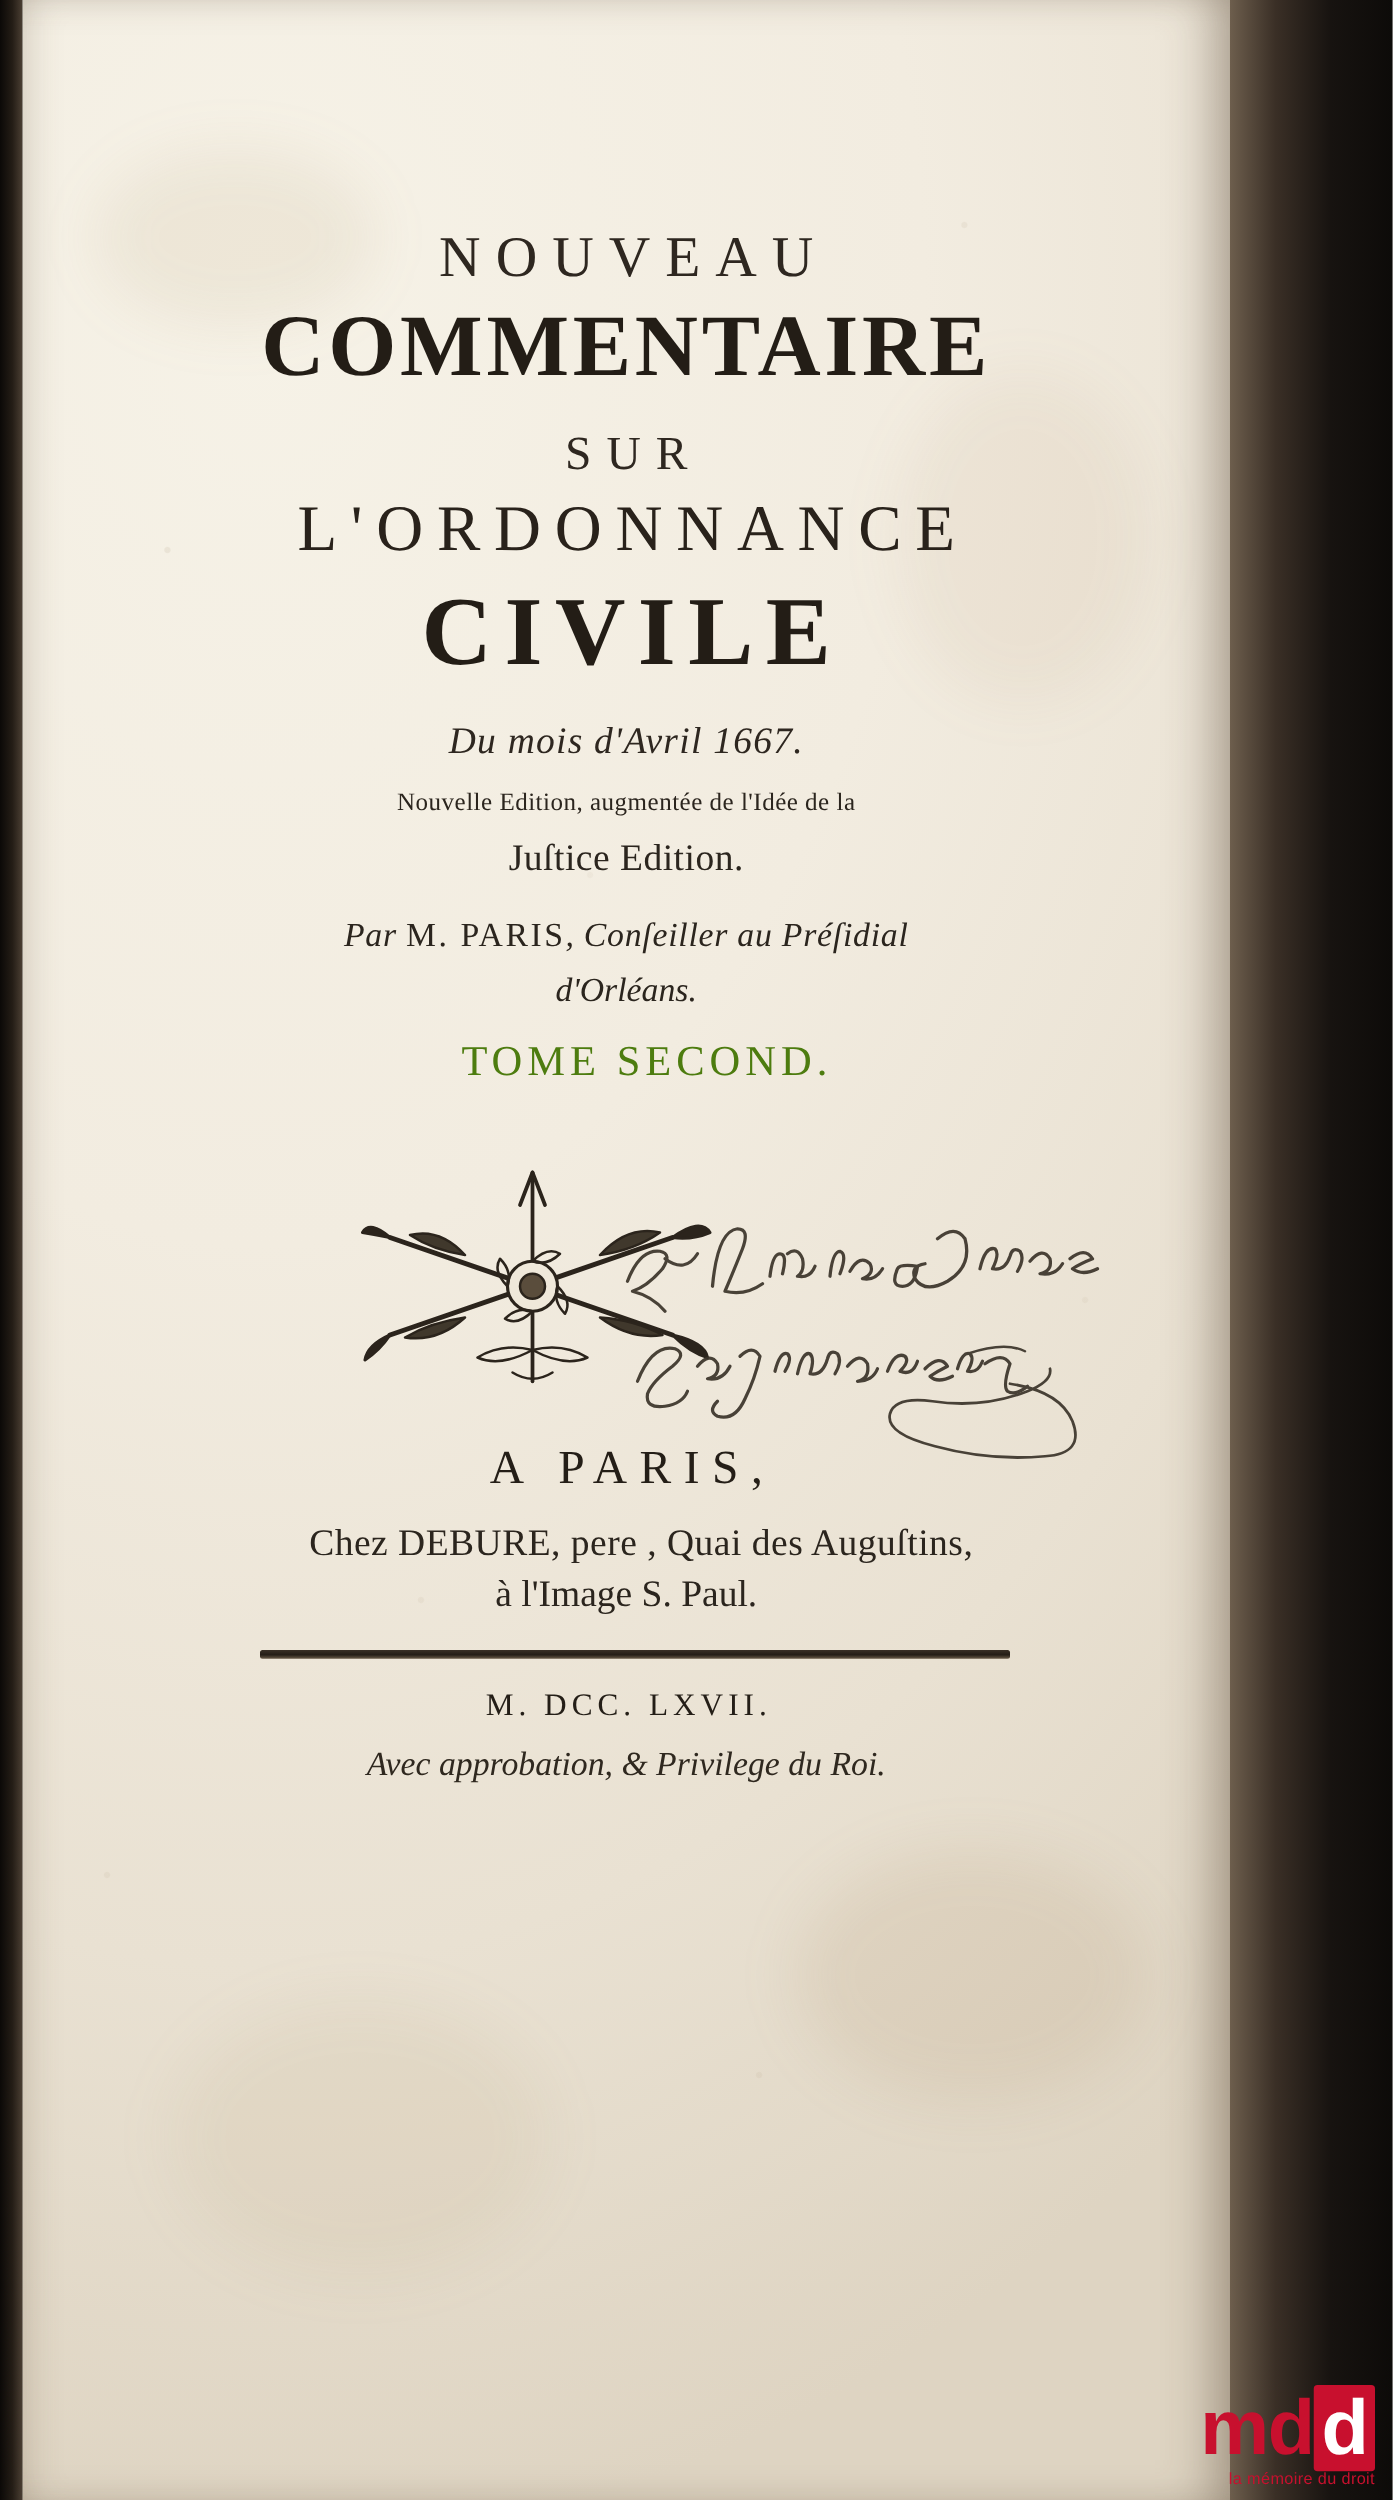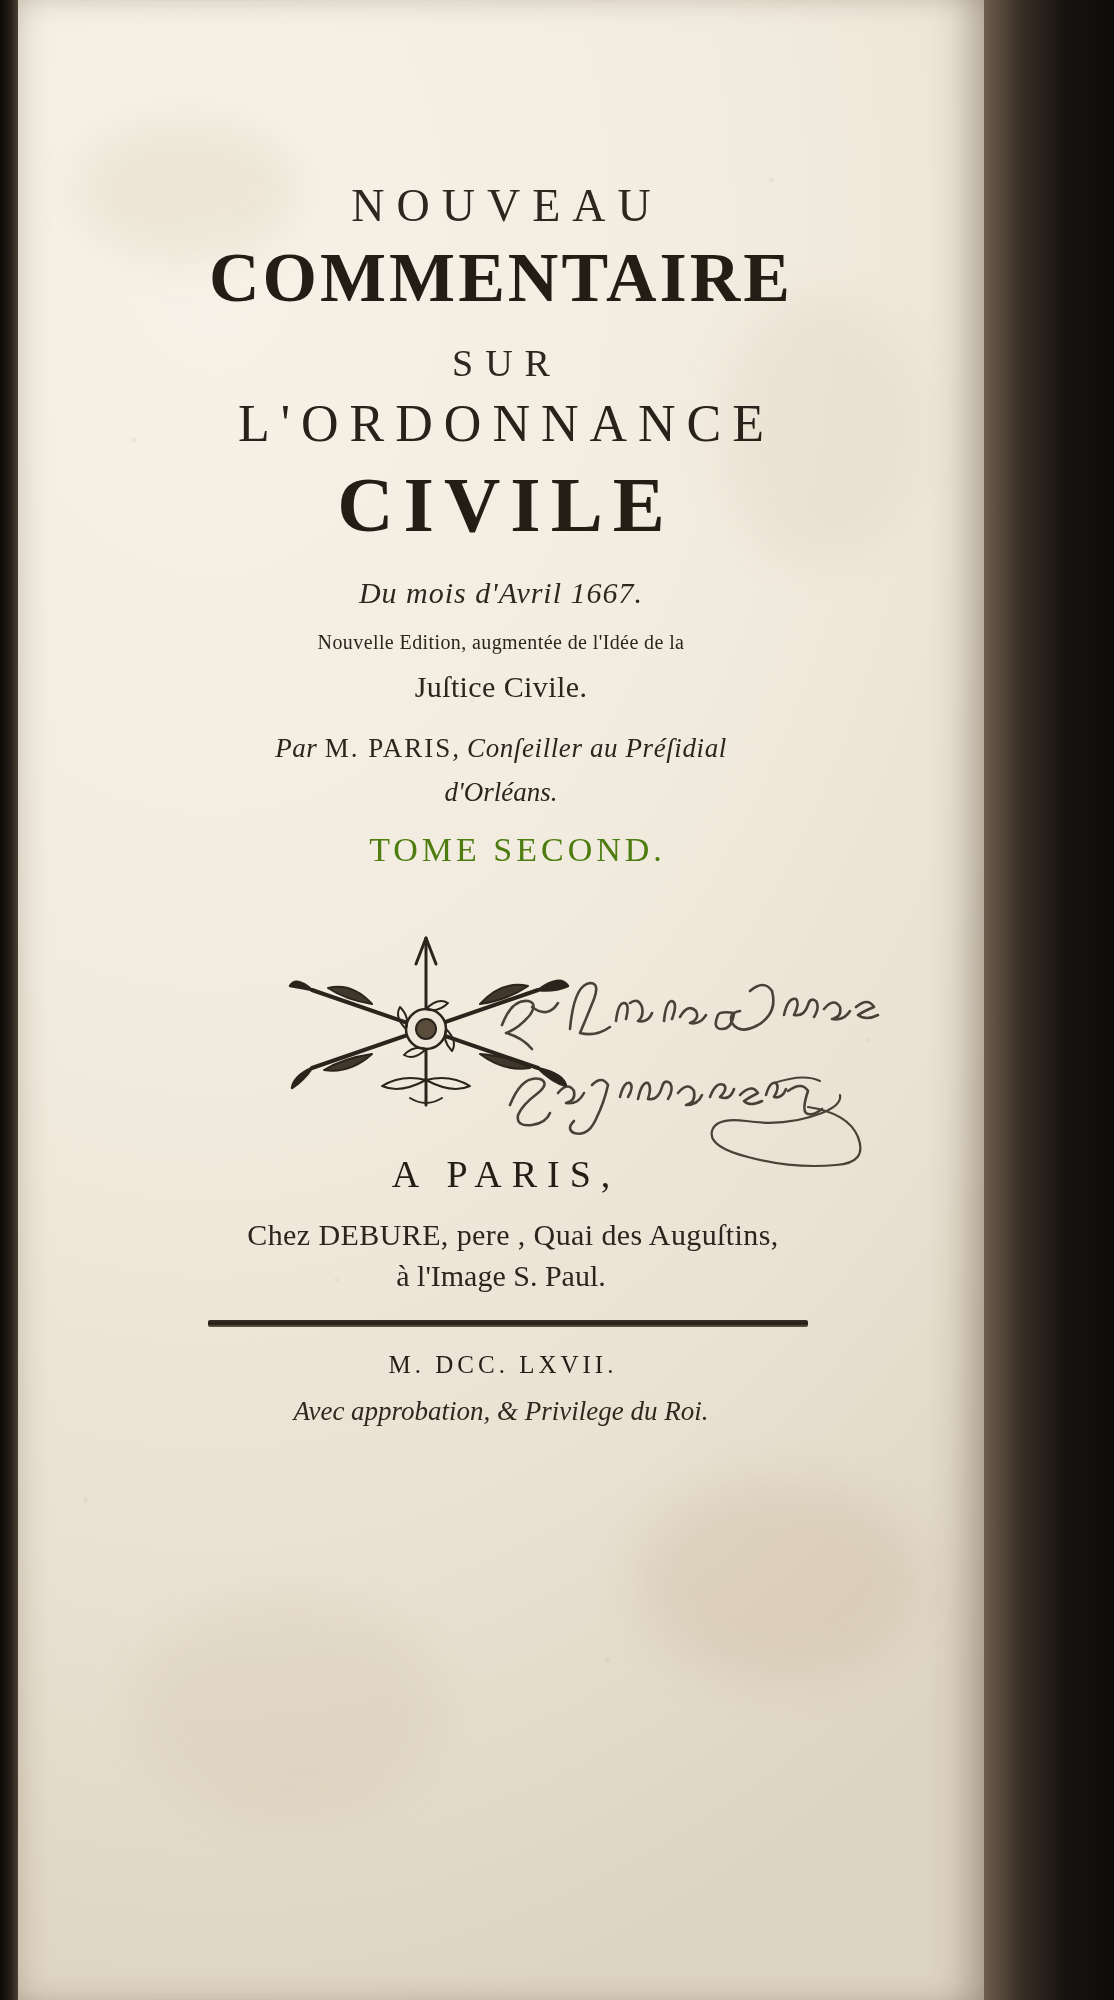--- a/index.html
+++ b/index.html
@@ -252,21 +252,21 @@
   <div class="title-block">
 
     <div class="ln l-nouveau">NOUVEAU</div>
     <div class="ln l-commentaire">COMMENTAIRE</div>
     <div class="ln l-sur">SUR</div>
     <div class="ln l-ordonnance">L'ORDONNANCE</div>
     <div class="ln l-civile">CIVILE</div>
 
     <div class="ln l-dumois">Du mois d'Avril 1667.</div>
     <div class="ln l-edition">Nouvelle Edition, augmentée de l'Idée de la</div>
-    <div class="ln l-edition2">Juſtice Civile.</div>
+    <div class="ln l-edition2">Juſtice Edition.</div>
 
     <div class="ln l-par">
       <span class="it">Par </span><span class="sc">M. PARIS</span><span class="it">, Conſeiller au Préſidial</span>
     </div>
     <div class="ln l-orleans">d'Orléans.</div>
 
     <div class="ln l-tome">TOME SECOND.</div>
 
     <div class="ln l-paris">A PARIS,</div>
     <div class="ln l-chez">Chez DEBURE, pere , Quai des Auguſtins,</div>
@@ -343,14 +343,18 @@
           <path d="M300 136 q14 -10 20 0 q-6 18 -2 22 q6 4 16 -4"></path>
 
           <path d="M320 152 q40 6 50 30 q10 26 -22 28 q-44 4 -88 -8 q-40 -10 -36 -26 q4 -14 34 -10 q40 6 76 -8 q20 -8 18 -18" stroke-width="2.2"></path>
           <path d="M286 128 q30 -10 46 -2" stroke-width="2"></path>
         </g>
       </svg>
     </div>
 
   </div>
 
+  <div class="logo">
+    <span class="logo-box"><span class="logo-m">m</span><span class="logo-d1">d</span><span class="logo-d2">d</span></span>
+    <div class="logo-tag">la mémoire du droit</div>
+  </div>
 
 </div>
 
 </body></html>

